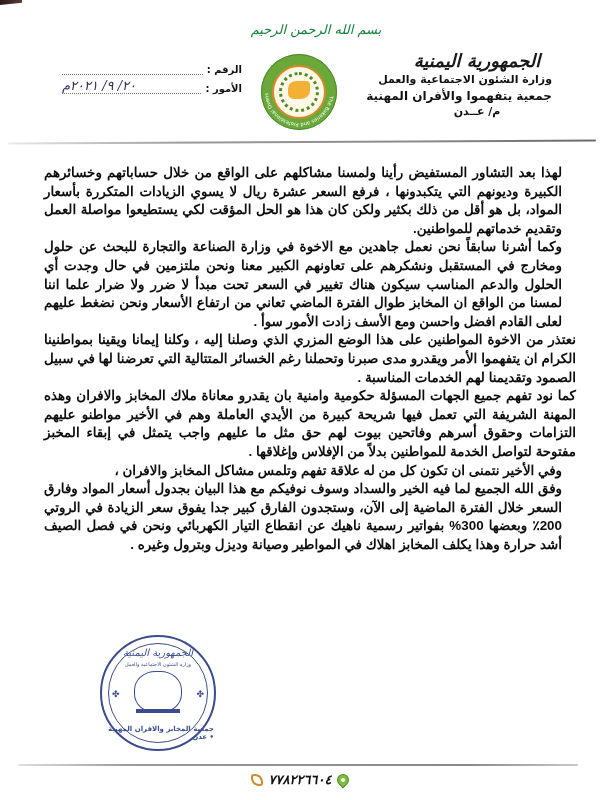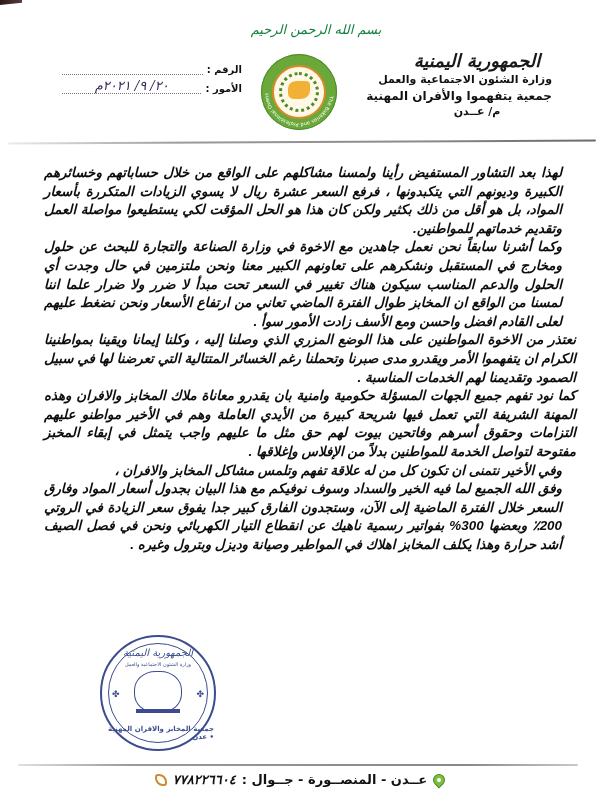--- a/index.html
+++ b/index.html
@@ -46,21 +46,21 @@
       flex: 1; border-bottom: 1px dotted #777; height: 13px; font-family: "DejaVu Serif", serif;
       font-style: italic; font-weight: normal; font-size: 13px; color: #3b2a5a; direction: ltr; text-align: right; line-height: 12px;
     }
     .header-rule {
       position: absolute; left: 8px; top: 141px; width: 588px; height: 2px;
       background: linear-gradient(90deg, rgba(150,150,150,0.2), #9a9a9a 30%, #8a8a8a 70%, rgba(90,90,90,0.9));
       border-radius: 2px; transform: rotate(-0.3deg);
     }
     .body-text {
       position: absolute; left: 44px; top: 164px; width: 532px; direction: rtl; text-align: justify;
-      font-family: "Liberation Sans", sans-serif; font-size: 13.4px; font-weight: bold; line-height: 18.6px; color: #0d0d0d; font-style: italic;
+      font-family: "Liberation Sans", sans-serif; font-size: 13.4px; font-weight: bold; line-height: 18.6px; color: #0d0d0d;
     }
     .body-text p { margin: 0; text-align-last: right; }
     .body-text p.indent { padding-right: 14px; }
     .stamp {
       position: absolute; left: 100px; top: 635px; width: 116px; height: 116px; border-radius: 50%;
       border: 2px solid #3c4c8e; box-sizing: border-box;
     }
     .stamp-mid {
       position: absolute; left: 6px; top: 6px; width: 100px; height: 100px; border-radius: 50%;
       border: 1.5px solid #3c4c8e; box-sizing: border-box;
@@ -126,21 +126,21 @@
   </div>
 </div>
 
 <div class="meta">
   <div class="meta-row">
     <span class="meta-label">الرقم :</span>
     <span class="meta-value"></span>
   </div>
   <div class="meta-row">
     <span class="meta-label">الأمور :</span>
-    <span class="meta-value" style="direction:rtl;text-align:center;">٢٠/ ٩/ ٢٠٢١م</span>
+    <span class="meta-value" style="direction:rtl;text-align:left;">٢٠/ ٩/ ٢٠٢١م</span>
   </div>
 </div>
 
 <div class="header-rule"></div>
 
 <div class="body-text">
   <p class="indent">لهذا بعد التشاور المستفيض رأينا ولمسنا مشاكلهم على الواقع من خلال حساباتهم وخسائرهم الكبيرة وديونهم التي يتكبدونها ، فرفع السعر عشرة ريال لا يسوي الزيادات المتكررة بأسعار المواد، بل هو أقل من ذلك بكثير ولكن كان هذا هو الحل المؤقت لكي يستطيعوا مواصلة العمل وتقديم خدماتهم للمواطنين.</p>
   <p class="indent">وكما أشرنا سابقاً نحن نعمل جاهدين مع الاخوة في وزارة الصناعة والتجارة للبحث عن حلول ومخارج في المستقبل ونشكرهم على تعاونهم الكبير معنا ونحن ملتزمين في حال وجدت أي الحلول والدعم المناسب سيكون هناك تغيير في السعر تحت مبدأ لا ضرر ولا ضرار علما اننا لمسنا من الواقع ان المخابز طوال الفترة الماضي تعاني من ارتفاع الأسعار ونحن نضغط عليهم لعلى القادم افضل واحسن ومع الأسف زادت الأمور سوأ .</p>
   <p>نعتذر من الاخوة المواطنين على هذا الوضع المزري الذي وصلنا إليه ، وكلنا إيمانا ويقينا بمواطنينا الكرام  ان يتفهموا الأمر ويقدرو مدى صبرنا وتحملنا رغم الخسائر المتتالية التي تعرضنا لها في سبيل الصمود  وتقديمنا لهم الخدمات المناسبة .</p>
   <p>كما نود تفهم جميع الجهات المسؤلة حكومية وامنية بان يقدرو معاناة ملاك المخابز والافران وهذه المهنة الشريفة التي تعمل فيها شريحة كبيرة من الأيدي العاملة وهم في الأخير مواطنو عليهم التزامات وحقوق أسرهم وفاتحين بيوت لهم حق مثل ما عليهم واجب يتمثل في إبقاء المخبز مفتوحة لتواصل الخدمة للمواطنين بدلاً من الإفلاس وإغلاقها .</p>
@@ -156,16 +156,15 @@
   <div class="stamp-band"></div>
   <span class="stamp-star" style="left:10px;">✤</span>
   <span class="stamp-star" style="right:10px;">✤</span>
   <div class="stamp-bottom">جمعية المخابز والافران المهنية • عدن</div>
 </div>
 
 <div class="footer-rule"></div>
 
 <div class="footer">
   <span class="pin-icon"></span>
-  <span>عــدن - المنصــورة - جــوال :</span>
   <span class="footer-phone">٧٧٨٢٢٦٦٠٤</span>
   <span class="phone-icon"></span>
 </div>
 
 </body></html>

